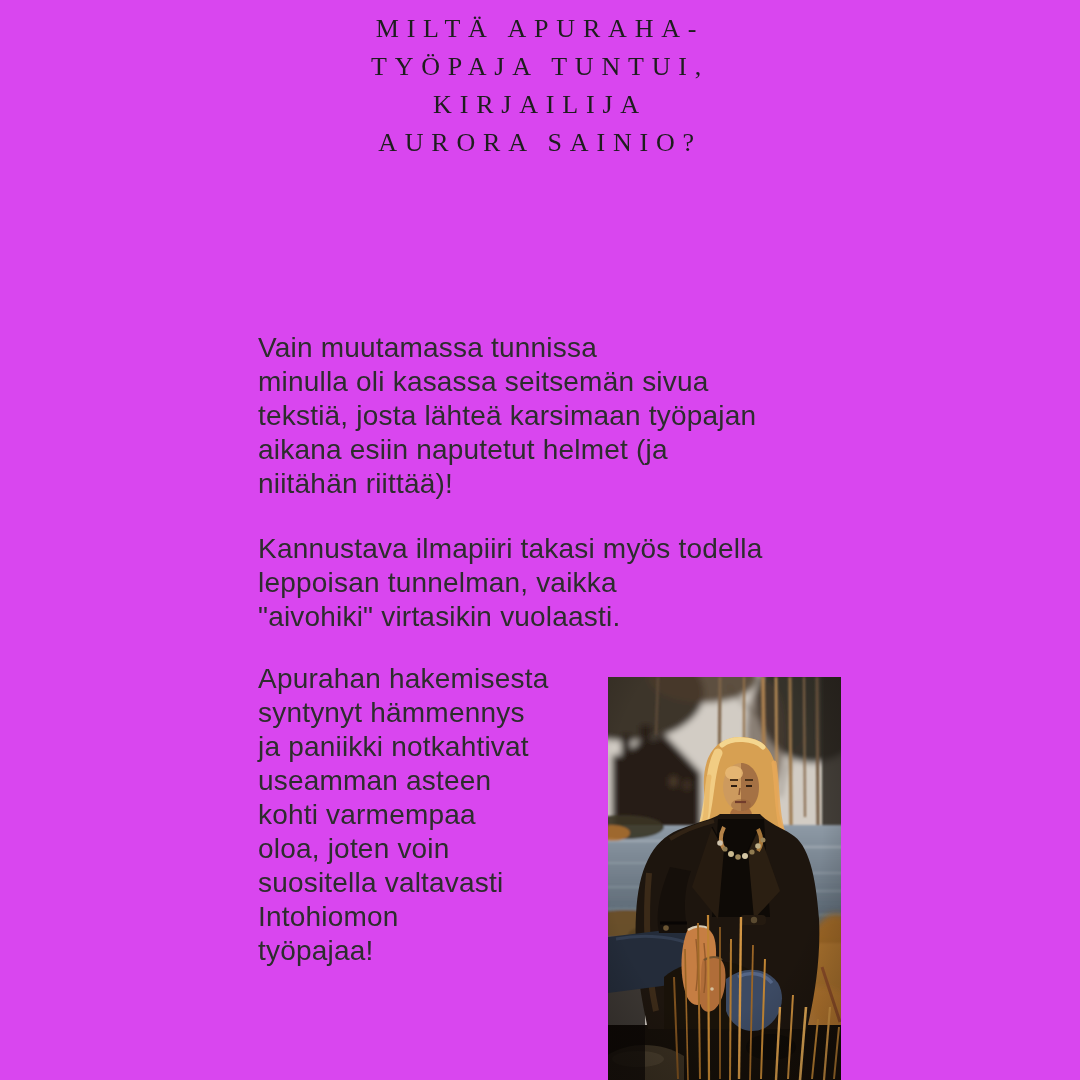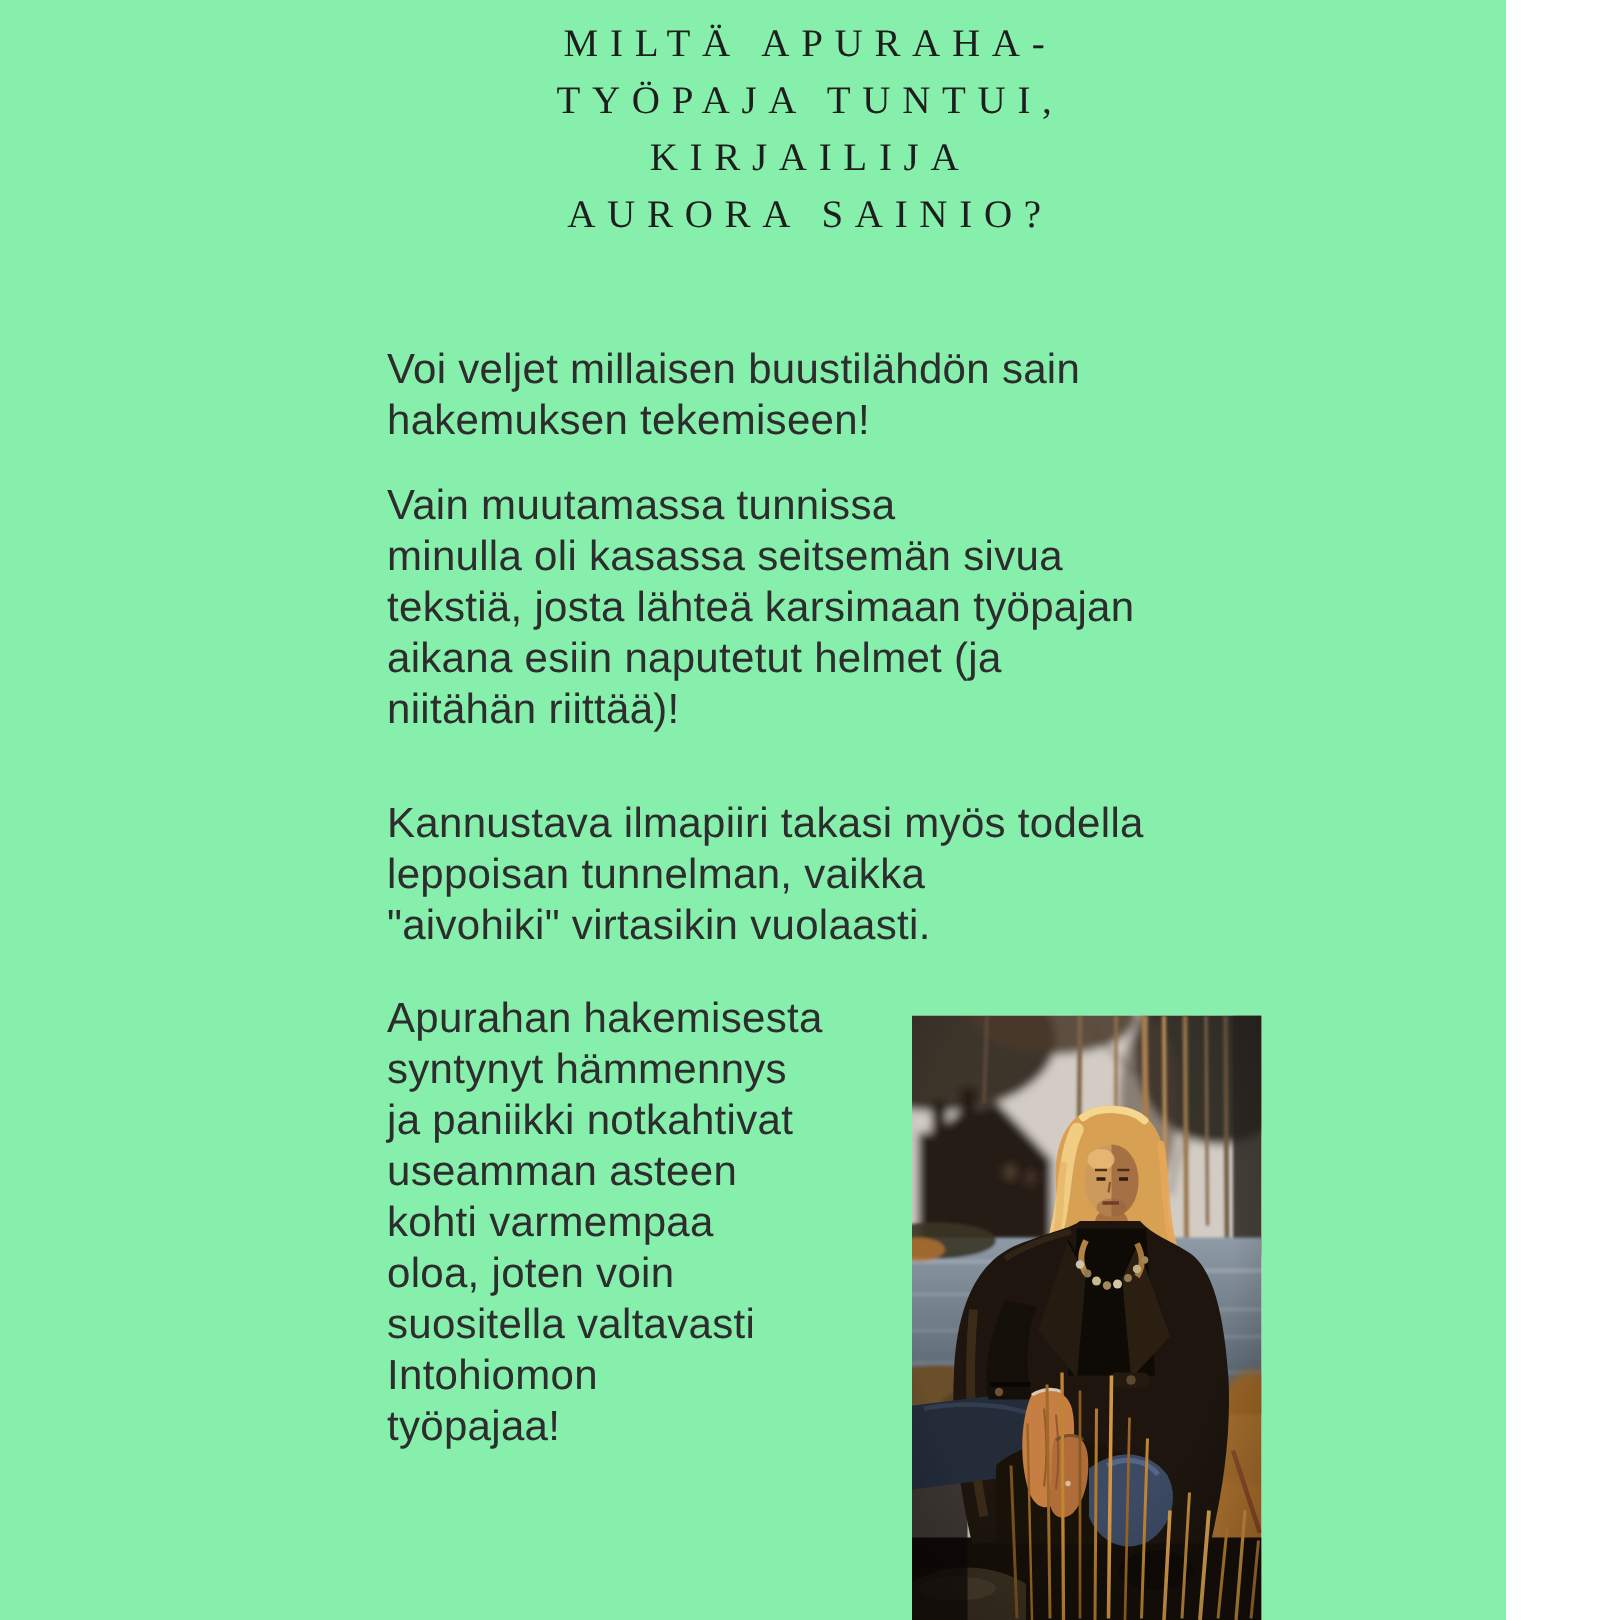--- a/index.html
+++ b/index.html
@@ -1,20 +1,20 @@
 <!DOCTYPE html>
 <html lang="fi"><head>
 <meta charset="utf-8">
 <title>Miltä apurahatyöpaja tuntui</title>
 <style>
   html,body{margin:0;padding:0;background:#ffffff;}
   .canvas{
     position:relative;
-    width:1004px;height:1080px;
-    background:#86efac;
+    width:1080px;height:1080px;
+    background:#d946ef;
     overflow:hidden;
     font-family:"Liberation Sans", sans-serif;
   }
   .title{
     position:absolute;
     top:10px;left:0;width:1080px;
     margin:0;
     text-align:center;
     font-family:"Liberation Serif", serif;
     font-weight:500;
@@ -28,21 +28,21 @@
     position:absolute;
     left:258px;
     margin:0;
     font-size:28px;
     line-height:34px;
     letter-spacing:0.2px;
     color:#2d2d2d;
     white-space:pre-line;
   }
   .para-1{top:229px;}
-  .para-2{top:320px;}
+  .para-2{top:331px;}
   .para-3{top:532px;}
   .para-4{top:662px;width:350px;}
   .photo{
     position:absolute;
     left:608px;top:677px;
     width:233px;height:403px;
     margin:0;
     overflow:hidden;
     background:#c9c3bb;
   }
@@ -51,22 +51,20 @@
 </head>
 <body>
 
 <div class="canvas">
 
   <h1 class="title">MILTÄ APURAHA-
 TYÖPAJA TUNTUI,
 KIRJAILIJA
 AURORA SAINIO?</h1>
 
-  <p class="para para-1">Voi veljet millaisen buustilähdön sain
-hakemuksen tekemiseen!</p>
   <p class="para para-2">Vain muutamassa tunnissa
 minulla oli kasassa seitsemän sivua
 tekstiä, josta lähteä karsimaan työpajan
 aikana esiin naputetut helmet (ja
 niitähän riittää)!</p>
   <p class="para para-4">Apurahan hakemisesta
 syntynyt hämmennys
 ja paniikki notkahtivat
 useamman asteen
 kohti varmempaa

